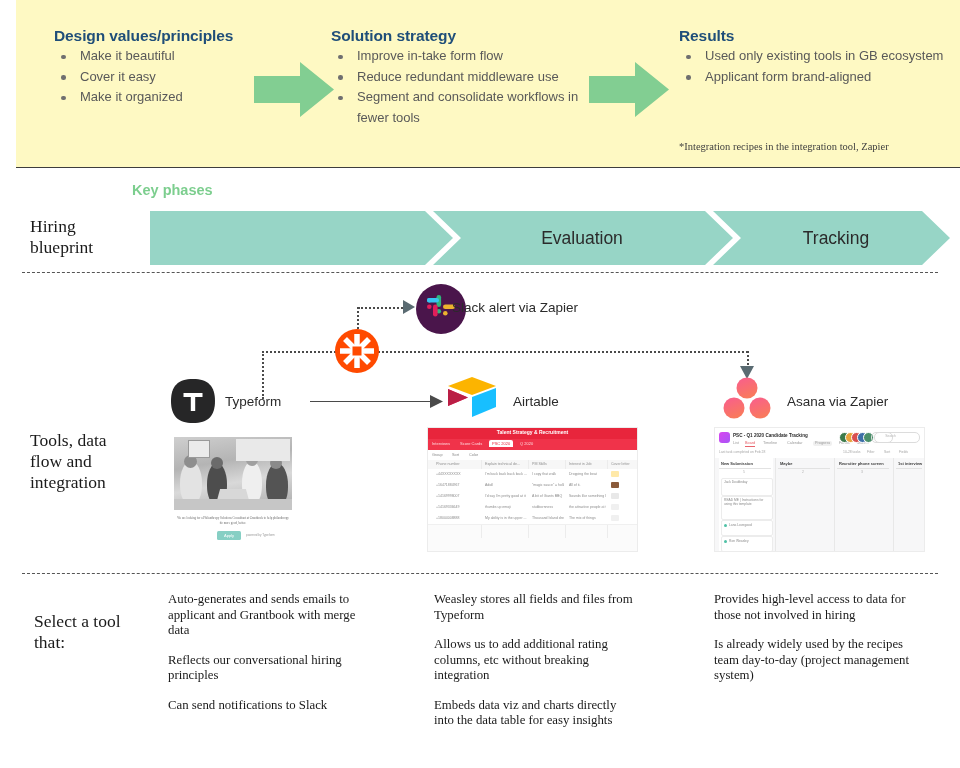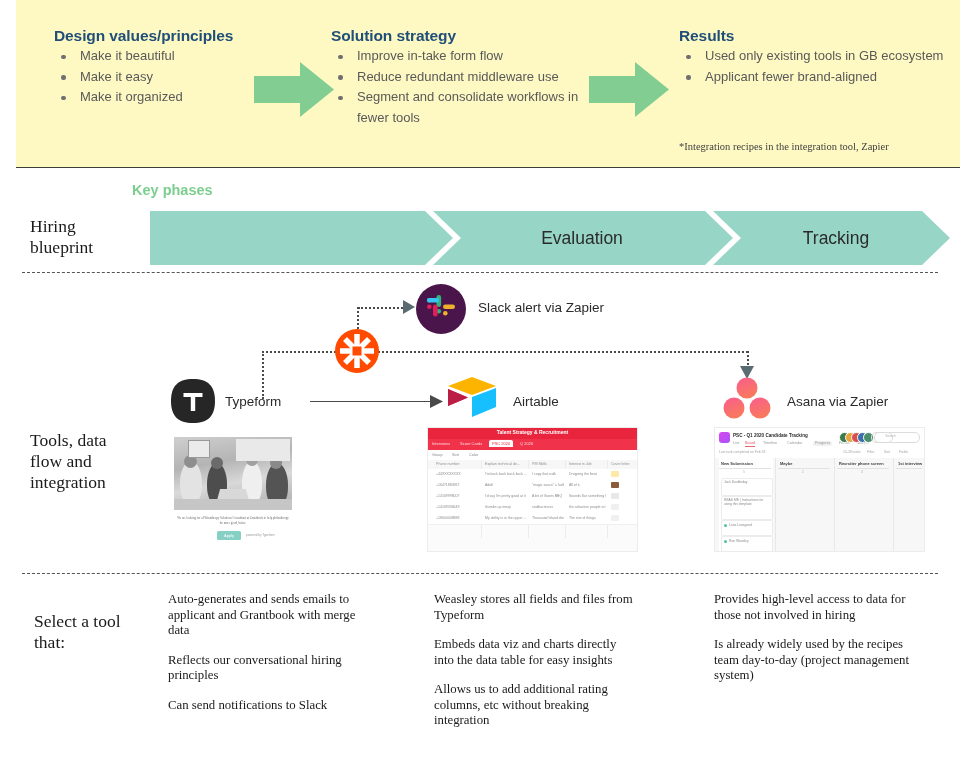--- a/index.html
+++ b/index.html
@@ -138,21 +138,21 @@
   .btm-col p{margin:0 0 14px 0;}
 </style>
 </head>
 <body>
 
 <div id="top-banner">
 
   <div class="col-head" style="left:38px;top:27px;">Design values/principles</div>
   <div class="col-list" style="left:38px;top:46px;width:205px;">
     <div class="li"><span class="bullet"></span><span>Make it beautiful</span></div>
-    <div class="li"><span class="bullet"></span><span>Make it easy</span></div>
+    <div class="li"><span class="bullet"></span><span>Cover it easy</span></div>
     <div class="li"><span class="bullet"></span><span>Make it organized</span></div>
   </div>
 
   <svg class="garrow" style="left:238px;top:62px;" width="80" height="56" viewBox="0 0 80 56">
     <path d="M0,14 L46,14 L46,0 L80,27.5 L46,55 L46,41 L0,41 Z" fill="#82ce92"></path>
   </svg>
 
   <div class="col-head" style="left:315px;top:27px;">Solution strategy</div>
   <div class="col-list" style="left:315px;top:46px;width:250px;">
     <div class="li"><span class="bullet"></span><span>Improve in-take form flow</span></div>
@@ -160,21 +160,21 @@
     <div class="li"><span class="bullet"></span><span>Segment and consolidate workflows in fewer tools</span></div>
   </div>
 
   <svg class="garrow" style="left:573px;top:62px;" width="80" height="56" viewBox="0 0 80 56">
     <path d="M0,14 L46,14 L46,0 L80,27.5 L46,55 L46,41 L0,41 Z" fill="#82ce92"></path>
   </svg>
 
   <div class="col-head" style="left:663px;top:27px;">Results</div>
   <div class="col-list" style="left:663px;top:46px;width:282px;">
     <div class="li"><span class="bullet"></span><span>Used only existing tools in GB ecosystem</span></div>
-    <div class="li"><span class="bullet"></span><span>Applicant fewer brand-aligned</span></div>
+    <div class="li"><span class="bullet"></span><span>Applicant form brand-aligned</span></div>
   </div>
 
   <div class="footnote" style="left:663px;top:141px;">*Integration recipes in the integration tool, Zapier</div>
 </div>
 
 <div id="key-phases-label">Key phases</div>
 
 <div class="row-label" style="left:30px;top:216px;">
   <span>Hiring</span><br>
   <span>blueprint</span>
@@ -231,21 +231,21 @@
     <rect x="9.5" y="0" width="4.6" height="12" rx="2.3" fill="#2eb67d"></rect>
     <rect x="9.5" y="14" width="4.6" height="4.6" rx="2.3" fill="#2eb67d"></rect>
     <rect x="16" y="9.5" width="12" height="4.6" rx="2.3" fill="#ecb22e"></rect>
     <rect x="16" y="16" width="4.6" height="4.6" rx="2.3" fill="#ecb22e"></rect>
     <rect x="0" y="9.5" width="4.6" height="4.6" rx="2.3" fill="#e01e5a"></rect>
     <rect x="6" y="9.5" width="4.6" height="12" rx="2.3" fill="#e01e5a"></rect>
     <rect x="0" y="3" width="4.6" height="4.6" rx="2.3" fill="#36c5f0"></rect>
     <rect x="0" y="3" width="12" height="4.6" rx="2.3" fill="#36c5f0"></rect>
   </g>
 </svg>
-<div class="tool-name" style="left:478px;top:300px;">Slack alert via Zapier</div>
+<div class="tool-name" style="left:452px;top:300px;">Slack alert via Zapier</div>
 
 <svg style="position:absolute;left:170px;top:378px;" width="46" height="46" viewBox="0 0 46 46">
   <path d="M23,1 C38,1 45,8 45,23 C45,38 38,45 23,45 C8,45 1,38 1,23 C1,8 8,1 23,1 Z" fill="#262627"></path>
   <path d="M13.5,15 L32.5,15 L32.5,19 L25.2,19 L25.2,33 L20.8,33 L20.8,19 L13.5,19 Z" fill="#ffffff"></path>
 </svg>
 <div class="tool-name" style="left:225px;top:394px;">Typeform</div>
 
 <svg style="position:absolute;left:446px;top:375px;" width="52" height="44" viewBox="0 0 52 44">
   <path d="M26,2 L50,11 L26,20 L2,11 Z" fill="#fcb400"></path>
   <path d="M26,22 L50,13 L50,32 L26,42 Z" fill="#18bfff"></path>
@@ -416,20 +416,20 @@
 </div>
 
 <div class="btm-col" style="left:168px;top:592px;width:200px;">
   <p>Auto-generates and sends emails to applicant and Grantbook with merge data</p>
   <p>Reflects our conversational hiring principles</p>
   <p>Can send notifications to Slack</p>
 </div>
 
 <div class="btm-col" style="left:434px;top:592px;width:200px;">
   <p>Weasley stores all fields and files from Typeform</p>
+  <p>Allows us to add additional rating columns, etc without breaking integration</p>
   <p>Embeds data viz and charts directly into the data table for easy insights</p>
-  <p>Allows us to add additional rating columns, etc without breaking integration</p>
 </div>
 
 <div class="btm-col" style="left:714px;top:592px;width:200px;">
   <p>Provides high-level access to data for those not involved in hiring</p>
   <p>Is already widely used by the recipes team day-to-day (project management system)</p>
 </div>
 
 </body></html>

